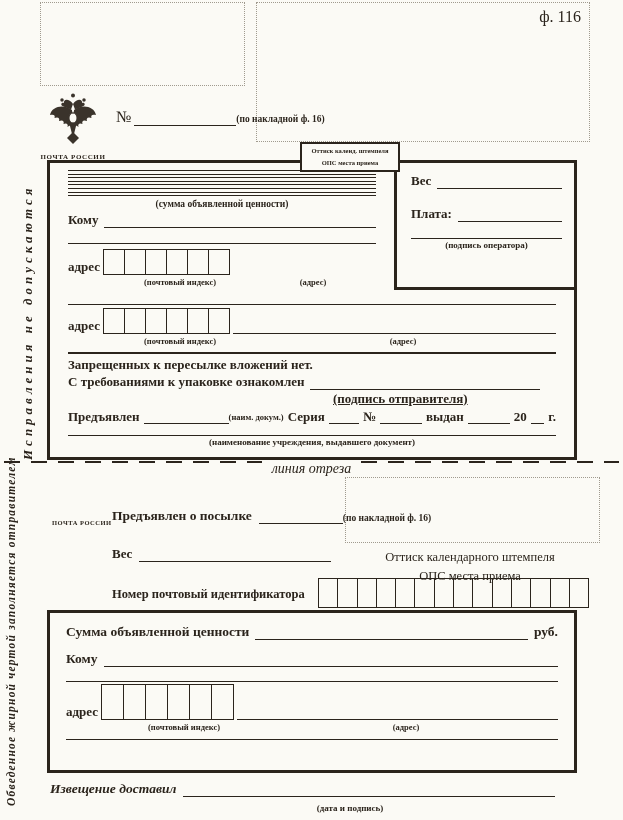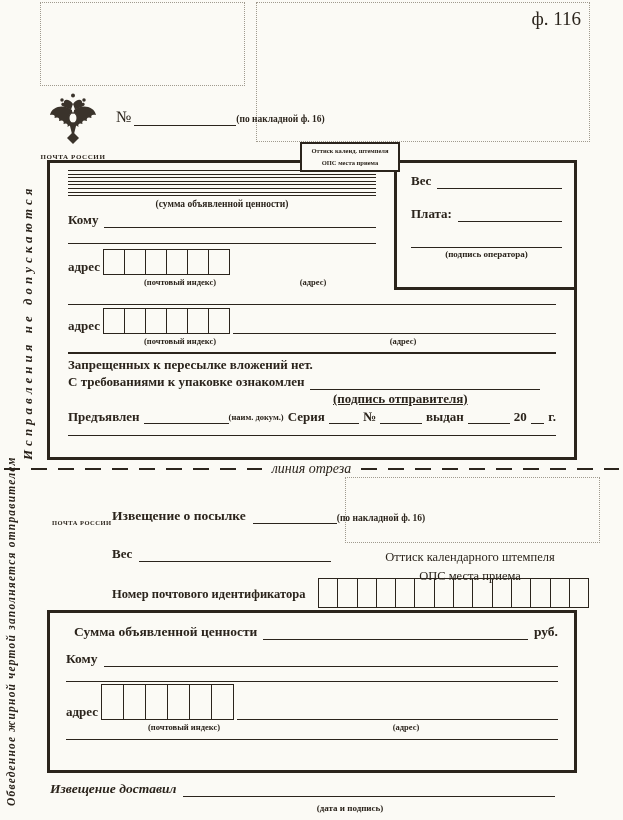--- a/index.html
+++ b/index.html
@@ -23,21 +23,21 @@
   .hline { border-bottom: 1px solid #2b241c; }
   .hline2 { border-bottom: 2px solid #2b241c; }
   .stack { display: inline-flex; align-items: center; }
   .cells { display: inline-flex; }
   .cell { width: 22px; height: 26px; border: 1px solid #2b241c; margin-left: -1px; background: transparent; }
   .cell:first-child { margin-left: 0; }
   
   .dotted-box { position: absolute; border: 1.5px dotted #a09a8e; }
   .box-a { left: 40px; top: 2px; width: 205px; height: 84px; }
   .box-b { left: 256px; top: 2px; width: 334px; height: 140px; }
-  .form-code { position: absolute; right: 8px; top: 5px; font-size: 19px; }
+  .form-code { position: absolute; right: 8px; top: 5px; font-size: 16px; }
   .emblem { position: absolute; left: 40px; top: 92px; width: 66px; text-align: center; }
   .logo-cap { font-size: 7px; font-weight: bold; letter-spacing: 0.6px; margin-top: 1px; white-space: nowrap; }
   .number-block { position: absolute; left: 116px; top: 108px; display: flex; align-items: flex-end; gap: 3px; }
   .no-sign { font-size: 16px; }
   .number-block .blank { width: 102px; }
   .number-block .cap { font-size: 9.5px; }
   
   .vtext {
     position: absolute;
     writing-mode: vertical-rl; transform: rotate(180deg);
@@ -64,60 +64,60 @@
     background: repeating-linear-gradient(to bottom, #2b241c 0 1px, transparent 1px 3.6px);
   }
   .cell-left .value-cap { display:block; margin-top: 2px; font-size: 9.5px; }
   .cell-left .to-row { margin-top: 3px; }
   .cell-left .hline { margin-top: 15px; }
   .addr-row { display: flex; align-items: flex-end; gap: 3px; margin-top: 5px; }
   .cap-row { display: flex; margin-top: 2px; }
   .cap-row .c1 { width: 140px; margin-left: 42px; text-align: center; }
   .cap-row .c2 { flex: 1; text-align: center; }
   .cell-right .field-row + .field-row { margin-top: 17px; }
-  .cell-right .sig { margin-top: 25px; }
+  .cell-right .sig { margin-top: 16px; }
   .cell-right .sig .cap { display: block; margin-top: 1px; font-size: 9px; }
   .full { padding: 0 18px; }
   .full .hline.first { margin-top: 14px; }
   .from-row { margin-top: 3px; }
   .full .addr-row { margin-top: 3px; }
   .full .hline2 { margin-top: 6px; }
   .bold-line { font-weight: bold; font-size: 13px; margin-top: 3px; }
   .ack-row { margin-top: 1px; }
   .ack-row .blank { width: 230px; }
   .sender-cap { margin-left: 265px; margin-top: 1px; font-size: 13px; text-decoration: underline; }
   .presented-row { display: flex; align-items: flex-start; gap: 4px; margin-top: 2px; }
   .presented-row .lbl { line-height: 15px; }
   .presented-row .blank { height: 15px; }
   .w85 { width: 85px; } .w40 { width: 40px; } .w55 { width: 55px; } .w18 { width: 18px; }
   .presented-row .stack .cap { font-size: 8.5px; }
   .full .hline.last { margin-top: 11px; }
   .issuer-cap { margin-top: 1px; font-size: 9px; }
   
-  .cut-line { position: absolute; left: 4px; right: 4px; top: 461px; display: flex; align-items: center; gap: 10px; }
+  .cut-line { position: absolute; left: 4px; right: 4px; top: 461px; display: flex; align-items: flex-start; gap: 10px; }
   .dash { flex: 1; height: 2px; background: repeating-linear-gradient(90deg, #2b241c 0 16px, transparent 16px 27px); }
   .cut-label { font-style: italic; font-size: 14px; white-space: nowrap; }
   
   .box-c { left: 345px; top: 477px; width: 255px; height: 66px; }
   .logo-small { position: absolute; left: 52px; top: 519px; font-size: 6.5px; font-weight: bold; letter-spacing: 0.5px; }
   .notice-row { position: absolute; left: 112px; top: 508px; display: flex; align-items: flex-end; gap: 7px; }
   .notice-row .lbl { font-size: 13.5px; }
   .notice-row .blank { width: 84px; }
   .notice-row .cap { font-size: 9.5px; margin-top: 1px; }
   .weight-row { position: absolute; left: 112px; top: 546px; display: flex; align-items: flex-end; gap: 7px; }
   .weight-row .blank { width: 192px; }
   .stamp-cap { position: absolute; left: 340px; top: 548px; width: 260px; text-align: center; font-size: 12.5px; line-height: 1.55; }
   .ident-label { position: absolute; left: 112px; top: 587px; font-weight: bold; font-size: 12.5px; }
   .ident-cells { position: absolute; left: 318px; top: 578px; display: flex; }
   .ident-cells .cell { width: 20.3px; height: 30px; }
   .form-bottom {
     position: absolute; left: 47px; top: 610px; width: 530px; height: 163px;
     border: 3px solid #2b241c; padding: 0 16px; overflow: hidden;
   }
-  .value-row { margin-top: 11px; margin-left: 8px; }
+  .value-row { margin-top: 11px; }
   .value-row .lbl, .form-bottom .to-row .lbl { font-size: 13.5px; }
   .form-bottom .to-row { margin-top: 11px; }
   .form-bottom .hline.mid { margin-top: 14px; }
   .form-bottom .addr-row { margin-top: 2px; }
   .form-bottom .cell { width: 23px; height: 36px; }
   .form-bottom .cap-row .c1 { width: 140px; margin-left: 48px; }
   .form-bottom .hline.last { margin-top: 7px; }
   .delivered-row { position: absolute; left: 50px; top: 781px; display: flex; align-items: flex-end; gap: 7px; font-style: italic; }
   .delivered-row .lbl { font-size: 13.5px; }
   .delivered-row .blank { width: 372px; }
@@ -245,51 +245,52 @@
         <span class="blank w40"></span>
         <span class="lbl">№</span>
         <span class="blank w55"></span>
         <span class="lbl">выдан</span>
         <span class="blank w55"></span>
         <span class="lbl">20</span>
         <span class="blank w18"></span>
         <span class="lbl">г.</span>
       </div>
       <div class="hline last"></div>
+      <div class="cap center issuer-cap">(наименование учреждения, выдавшего документ)</div>
     </div>
   </div>
 
   <div class="cut-line">
     <div class="dash"></div>
     <span class="cut-label">линия отреза</span>
     <div class="dash"></div>
   </div>
 
   <div class="dotted-box box-c"></div>
   <div class="logo-small">ПОЧТА РОССИИ</div>
 
   <div class="notice-row">
-    <span class="lbl">Извещение о посылке</span>
+    <span class="lbl">Предъявлен о посылке</span>
     <span class="stack">
       <span class="blank"></span>
       <span class="cap">(по накладной ф. 16)</span>
     </span>
   </div>
 
   <div class="weight-row">
     <span class="lbl">Вес</span>
     <span class="blank"></span>
   </div>
 
   <div class="stamp-cap">
     <div>Оттиск календарного штемпеля</div>
     <div>ОПС места приема</div>
   </div>
 
-  <div class="ident-label">Номер почтового идентификатора</div>
+  <div class="ident-label">Номер почтовый идентификатора</div>
   <div class="ident-cells">
       <span class="cell"></span>
       <span class="cell"></span>
       <span class="cell"></span>
       <span class="cell"></span>
       <span class="cell"></span>
       <span class="cell"></span>
       <span class="cell"></span>
       <span class="cell"></span>
       <span class="cell"></span>

